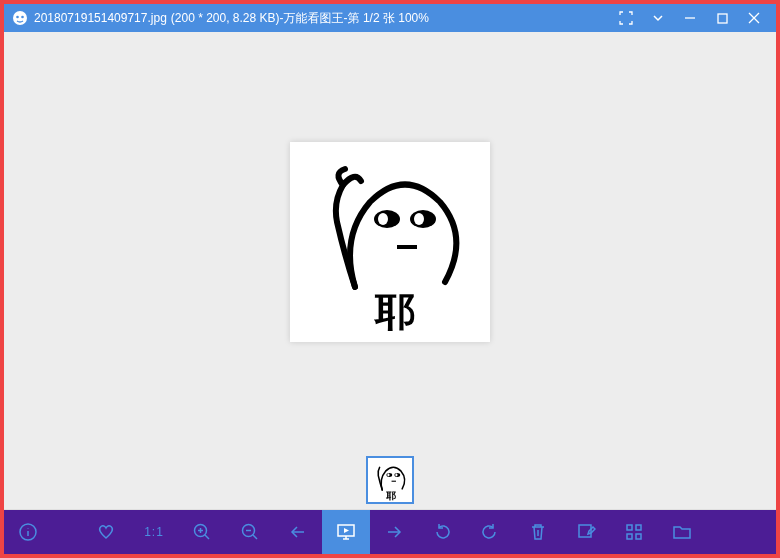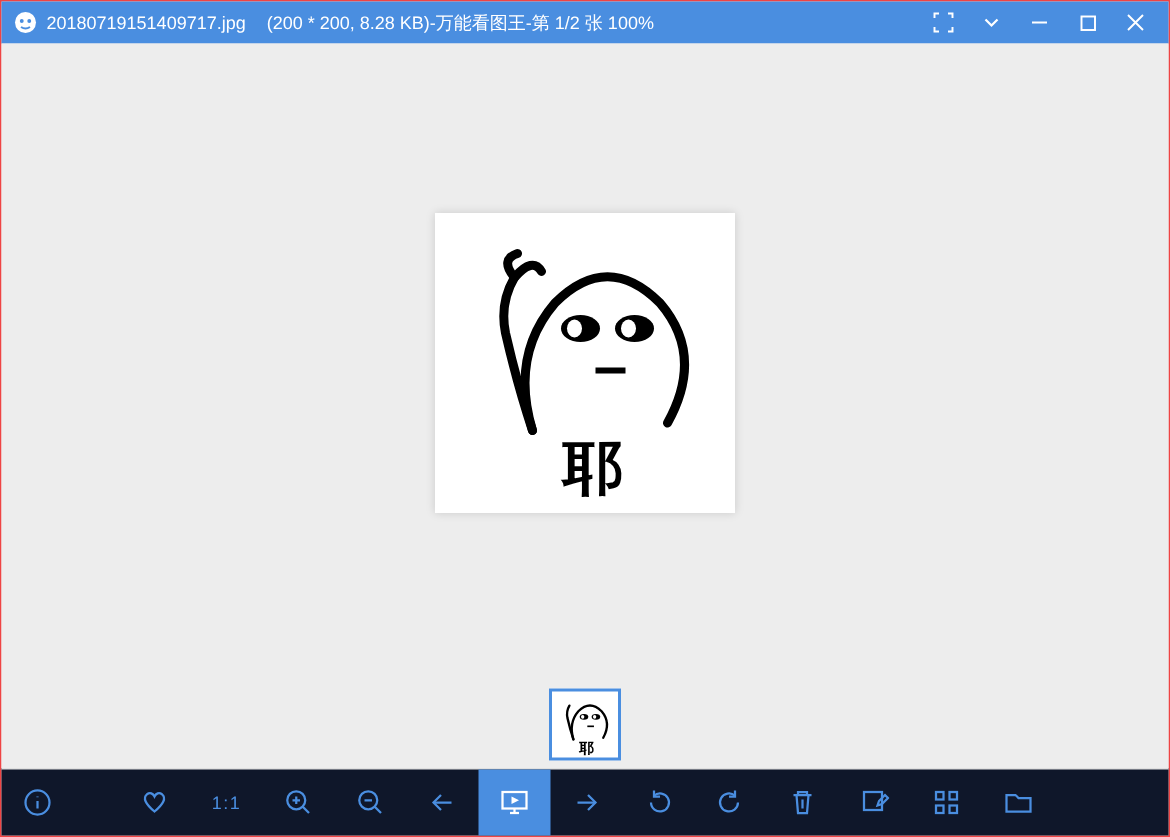--- a/index.html
+++ b/index.html
@@ -1,27 +1,27 @@
 <!DOCTYPE html>
 <html><head>
 <meta charset="utf-8">
 <style>
   html,body{margin:0;padding:0;font-family:"Microsoft YaHei",Arial,sans-serif;font-size:12px;background:#ededed;width:780px;height:558px;overflow:hidden;}
-  .window{border:1px solid #ef4444;box-sizing:border-box;width:780px;height:558px;display:flex;flex-direction:column;}
+  .window{border:4px solid #ef4444;box-sizing:border-box;width:780px;height:558px;display:flex;flex-direction:column;}
   .titlebar{height:28px;background:#4a8ee0;display:flex;align-items:center;color:#fff;padding:0 6px 0 8px;box-sizing:border-box;}
   .titlebar .app-icon{width:16px;height:16px;margin-right:6px;}
   .titlebar .title-text{flex:0 0 auto;white-space:nowrap;font-size:12px;}
   .titlebar .spacer{flex:1 1 auto;}
   .titlebar .win-btn{width:32px;height:28px;display:flex;align-items:center;justify-content:center;cursor:pointer;}
   .titlebar .win-btn svg{stroke:#fff;}
   .viewer{flex:1 1 auto;background:#ededed;display:flex;align-items:center;justify-content:center;position:relative;}
   .img-card{width:200px;height:200px;background:#fff;box-shadow:0 0 6px rgba(0,0,0,0.15);display:flex;align-items:center;justify-content:center;}
   .thumbstrip{height:58px;background:#ededed;display:flex;align-items:center;justify-content:center;}
   .thumb{width:48px;height:48px;background:#fff;border:2px solid #4a8ee0;box-sizing:border-box;display:flex;align-items:center;justify-content:center;}
-  .toolbar{height:44px;background:#0f172a;border-top:1px solid #e0e0e0;display:flex;align-items:stretch;}
+  .toolbar{height:44px;background:#4c1d95;border-top:1px solid #e0e0e0;display:flex;align-items:stretch;}
   .tool{flex:0 0 auto;width:48px;display:flex;align-items:center;justify-content:center;cursor:pointer;}
   .tool svg{stroke:#4a8ee0;fill:none;stroke-width:1.5;}
   .tool.active{background:#4a8ee0;}
   .tool.active svg{stroke:#fff;}
   .tool .txt{color:#4a8ee0;font-size:12px;letter-spacing:1px;}
   .tool-gap{flex:1 1 auto;}
   .tool-gap-small{width:30px;}
 </style>
 </head>
 <body>
@@ -31,21 +31,21 @@
   <div class="titlebar">
     <span class="app-icon">
       <svg width="16" height="16" viewBox="0 0 16 16">
           <circle cx="8" cy="8" r="7" fill="#fff"></circle>
           <circle cx="5.5" cy="7" r="1.3" fill="#4a8ee0"></circle>
           <circle cx="10.5" cy="7" r="1.3" fill="#4a8ee0"></circle>
           <path d="M5 11 Q8 13 11 11" stroke="#4a8ee0" stroke-width="1.3" fill="none"></path>
         </svg>
     </span>
     <span class="title-text">20180719151409717.jpg</span>
-    <span class="title-text" style="margin-left:14px">(200 * 200, 8.28 KB)</span>
+    <span class="title-text" style="margin-left:4px">(200 * 200, 8.28 KB)</span>
     <span class="title-text"> - </span>
     <span class="title-text">万能看图王</span>
     <span class="title-text"> - </span>
     <span class="title-text">第 1/2 张 100%</span>
     <span class="spacer"></span>
     <span class="win-btn">
       <svg width="14" height="14" viewBox="0 0 14 14" fill="none" stroke-width="1.3">
           <path d="M1 4V1h3M13 4V1h-3M1 10v3h3M13 10v3h-3"></path>
         </svg>
     </span>

